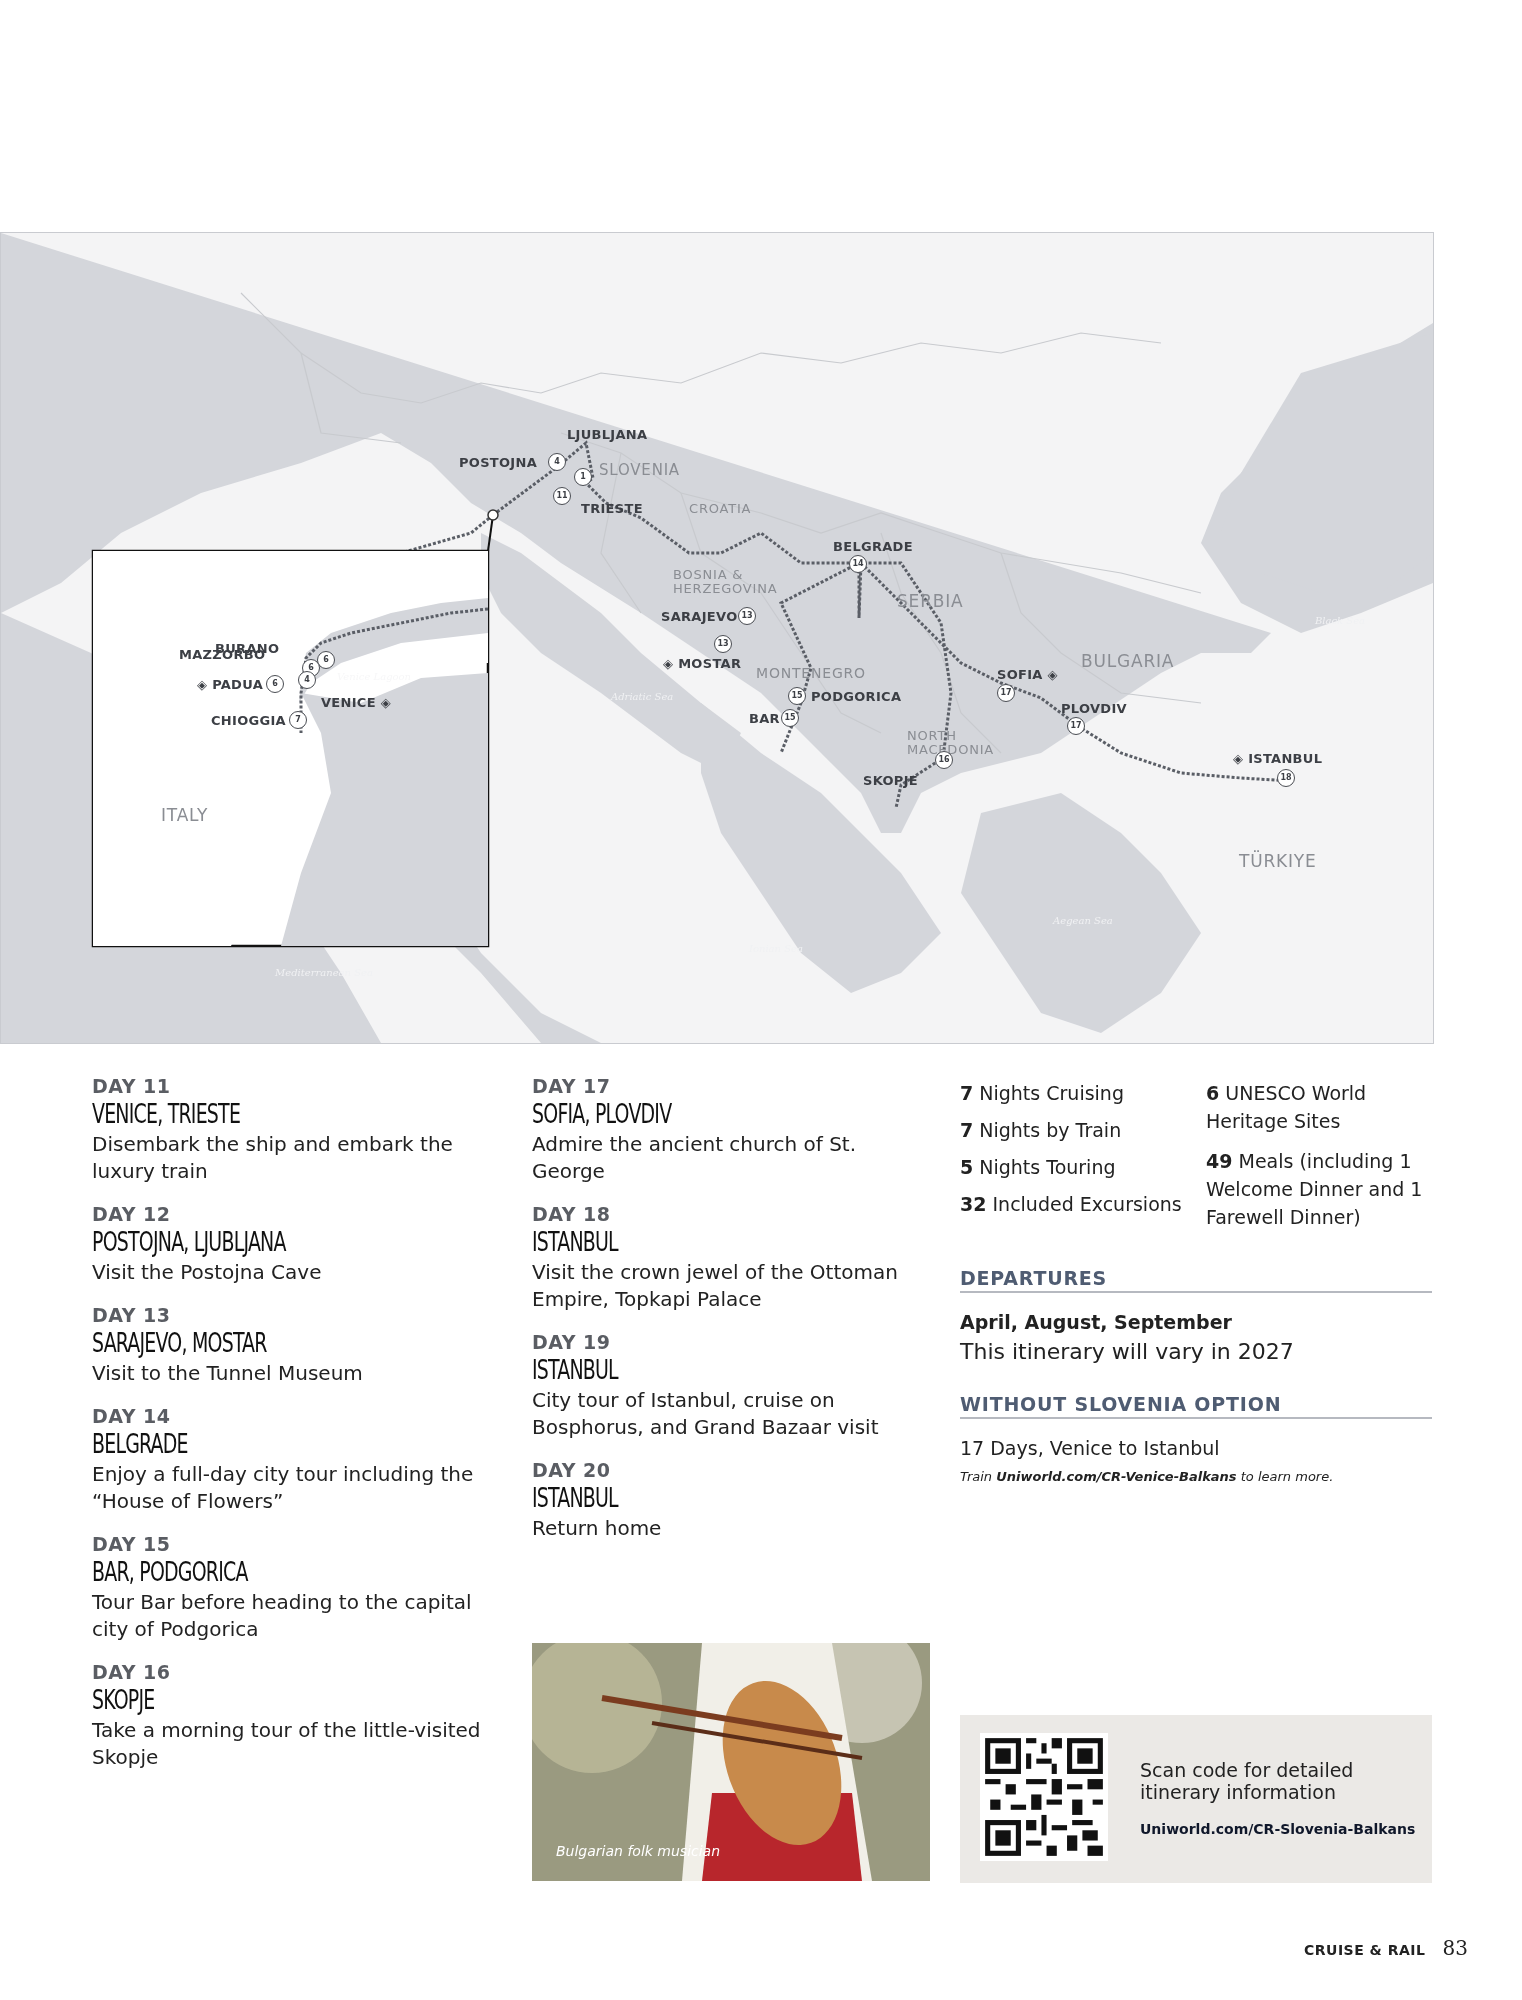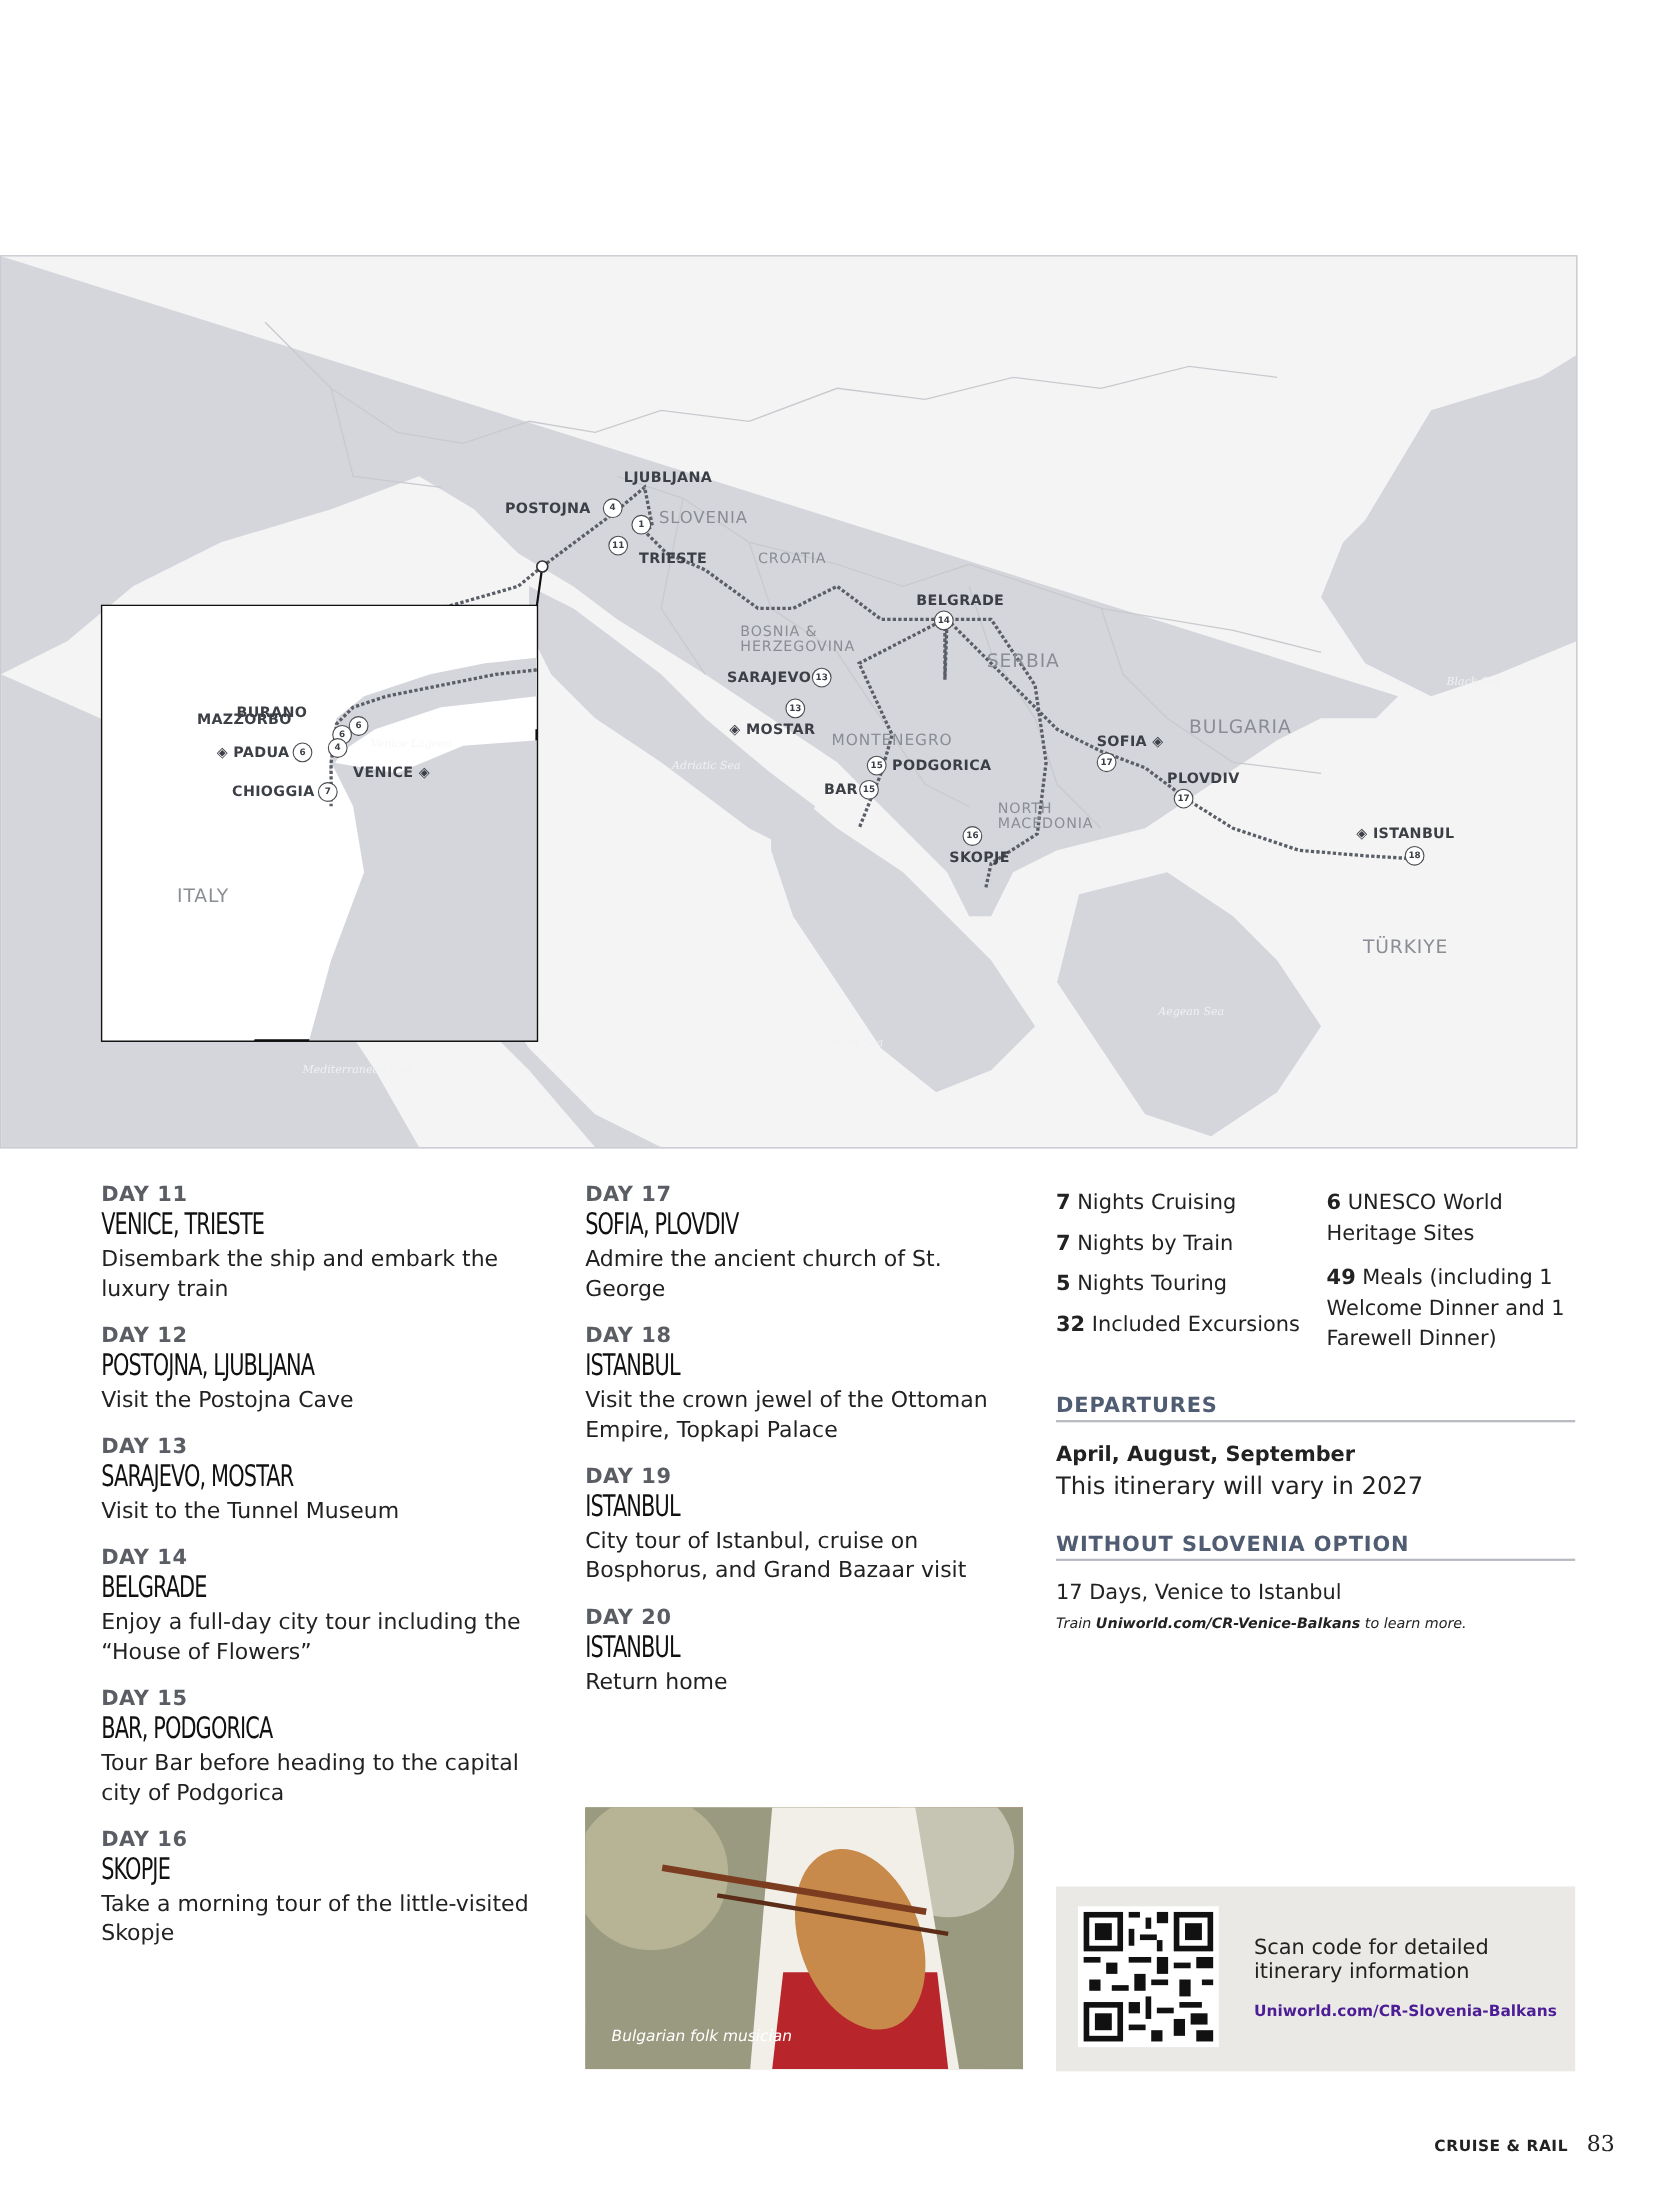--- a/index.html
+++ b/index.html
@@ -97,21 +97,21 @@
   <div class="lbl" style="left:832px;top:306px;">BELGRADE</div>
   <div class="stop" style="left:848px;top:322px;">14</div>
   <div class="lbl" style="left:660px;top:376px;">SARAJEVO</div>
   <div class="stop" style="left:737px;top:374px;">13</div>
   <div class="stop" style="left:713px;top:402px;">13</div>
   <div class="lbl" style="left:662px;top:423px;"><span>◈ </span><span>MOSTAR</span></div>
   <div class="stop" style="left:787px;top:454px;">15</div>
   <div class="lbl" style="left:810px;top:456px;">PODGORICA</div>
   <div class="lbl" style="left:748px;top:478px;">BAR</div>
   <div class="stop" style="left:780px;top:476px;">15</div>
-  <div class="stop" style="left:874px;top:518px;">16</div>
+  <div class="stop" style="left:934px;top:518px;">16</div>
   <div class="lbl" style="left:862px;top:540px;">SKOPJE</div>
   <div class="lbl" style="left:996px;top:434px;"><span>SOFIA</span><span> ◈</span></div>
   <div class="stop" style="left:996px;top:451px;">17</div>
   <div class="lbl" style="left:1060px;top:468px;">PLOVDIV</div>
   <div class="stop" style="left:1066px;top:484px;">17</div>
   <div class="lbl" style="left:1232px;top:518px;"><span>◈ </span><span>ISTANBUL</span></div>
   <div class="stop" style="left:1276px;top:536px;">18</div>
 
   <div class="lbl" style="left:204px;top:408px;margin-left:10px;">BURANO</div>
   <div class="lbl" style="left:178px;top:414px;">MAZZORBO</div>
@@ -255,19 +255,19 @@
         <rect x="18" y="17" width="4" height="1"></rect>
           <rect x="17" y="20" width="2" height="3"></rect>
           <rect x="20" y="19" width="3" height="2"></rect>
         <rect x="9" y="21" width="3" height="1"></rect>
           <rect x="13" y="22" width="2" height="2"></rect>
           <rect x="21" y="22" width="3" height="2"></rect>
       </g>
     </svg>
   </div>
   <div style="position:absolute;left:180px;top:44px;width:260px;font-family:'DejaVu Sans',sans-serif;font-size:19px;line-height:22px;color:#222;">Scan code for detailed itinerary information</div>
-  <div style="position:absolute;left:180px;top:106px;font-family:'DejaVu Sans',sans-serif;font-weight:bold;font-size:14px;color:#4c1d95;">Uniworld.com/CR-Slovenia-Balkans</div>
+  <div style="position:absolute;left:180px;top:106px;font-family:'DejaVu Sans',sans-serif;font-weight:bold;font-size:14px;color:#0f172a;">Uniworld.com/CR-Slovenia-Balkans</div>
 </div>
 
 <div class="footer">
   <span style="font-weight:bold;font-size:14px;letter-spacing:0.5px;color:#222;">CRUISE &amp; RAIL</span>
   <span style="font-family:'DejaVu Serif',serif;font-size:20px;margin-left:12px;color:#222;">83</span>
 </div>
 
 </body></html>

